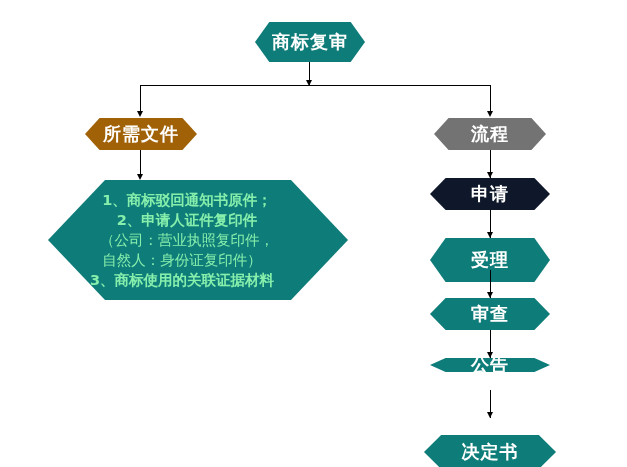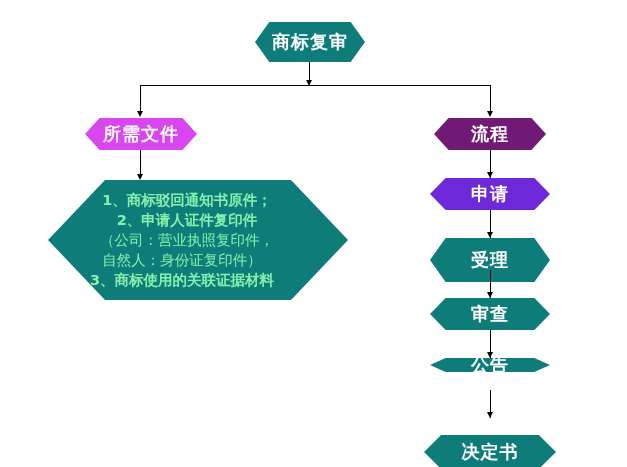--- a/index.html
+++ b/index.html
@@ -90,45 +90,45 @@
   <div class="arrow" style="left:306px; top:80px;"></div>
 
   <div class="hline" style="left:140px; top:85px; width:350px;"></div>
 
   <div class="vline" style="left:140px; top:85px; height:30px;"></div>
   <div class="arrow" style="left:137px; top:111px;"></div>
 
   <div class="vline" style="left:490px; top:85px; height:30px;"></div>
   <div class="arrow" style="left:487px; top:111px;"></div>
 
-  <div class="hex small" style="left:85px; top:118px; width:112px; height:32px; background:#d946ef;">
+  <div class="hex small" style="left:85px; top:118px; width:112px; height:32px; background:#a16207;">
     <span>所需文件</span>
   </div>
 
   <div class="vline" style="left:140px; top:150px; height:28px;"></div>
   <div class="arrow" style="left:137px; top:174px;"></div>
 
   <div class="hex doc" style="left:48px; top:180px; width:300px; height:120px; background:#0E7C78;">
     <div class="doc-lines">
       <div class="doc-line bold">1、商标驳回通知书原件；</div>
       <div class="doc-line bold">2、申请人证件复印件</div>
       <div class="doc-line normal">（公司：营业执照复印件，</div>
       <div class="doc-line normal" style="padding-left:0px; margin-left:-10px;">自然人：身份证复印件）</div>
       <div class="doc-line bold" style="margin-left:-10px;">3、商标使用的关联证据材料</div>
     </div>
   </div>
 
-  <div class="hex small" style="left:434px; top:118px; width:112px; height:32px; background:#701a75;">
+  <div class="hex small" style="left:434px; top:118px; width:112px; height:32px; background:#737373;">
     <span>流程</span>
   </div>
 
   <div class="vline" style="left:490px; top:150px; height:28px;"></div>
   <div class="arrow" style="left:487px; top:172px;"></div>
 
-  <div class="hex small" style="left:430px; top:178px; width:120px; height:32px; background:#6d28d9;">
+  <div class="hex small" style="left:430px; top:178px; width:120px; height:32px; background:#0f172a;">
     <span>申请</span>
   </div>
 
   <div class="vline" style="left:490px; top:210px; height:28px;"></div>
   <div class="arrow" style="left:487px; top:232px;"></div>
 
   <div class="hex small" style="left:430px; top:238px; width:120px; height:44px; background:#0E7C78;">
     <span>受理</span>
   </div>
 

